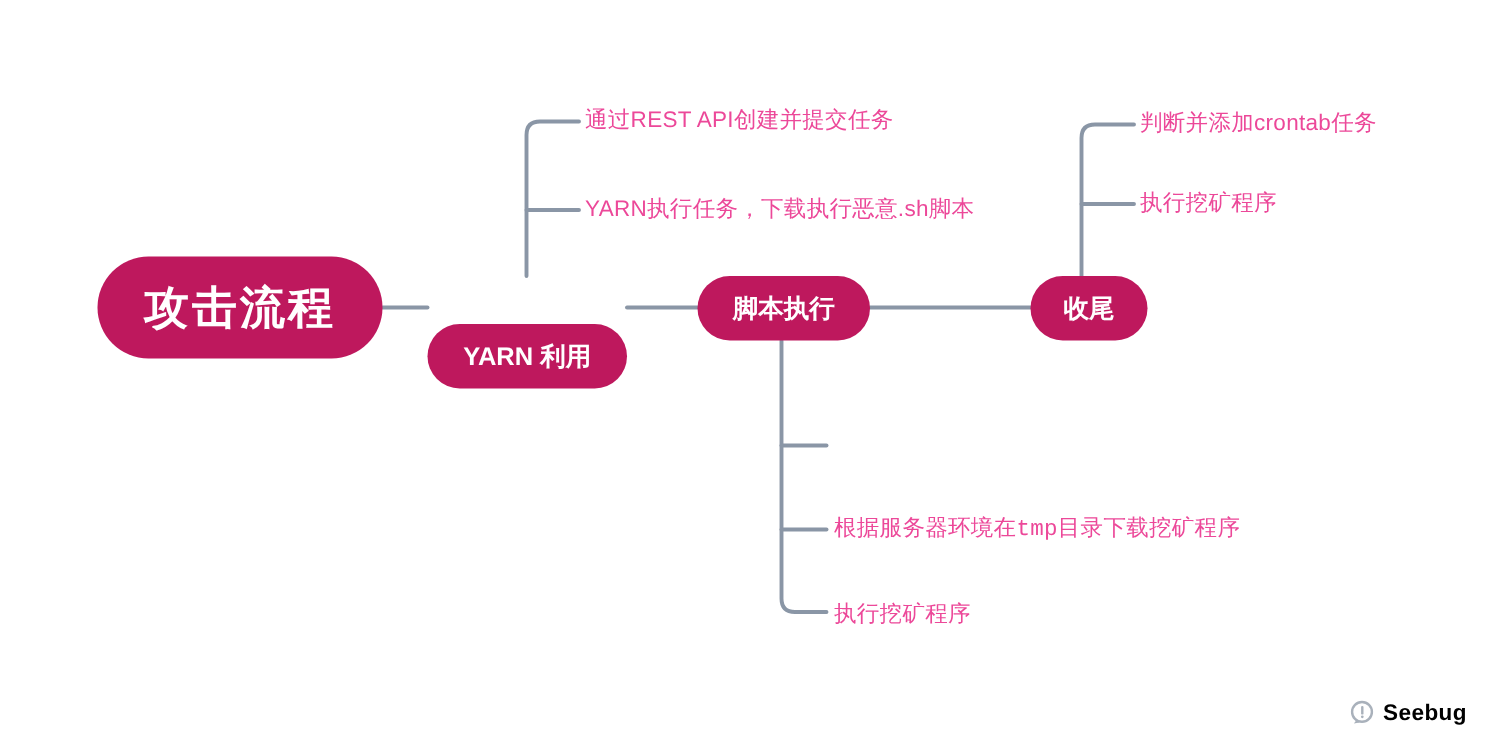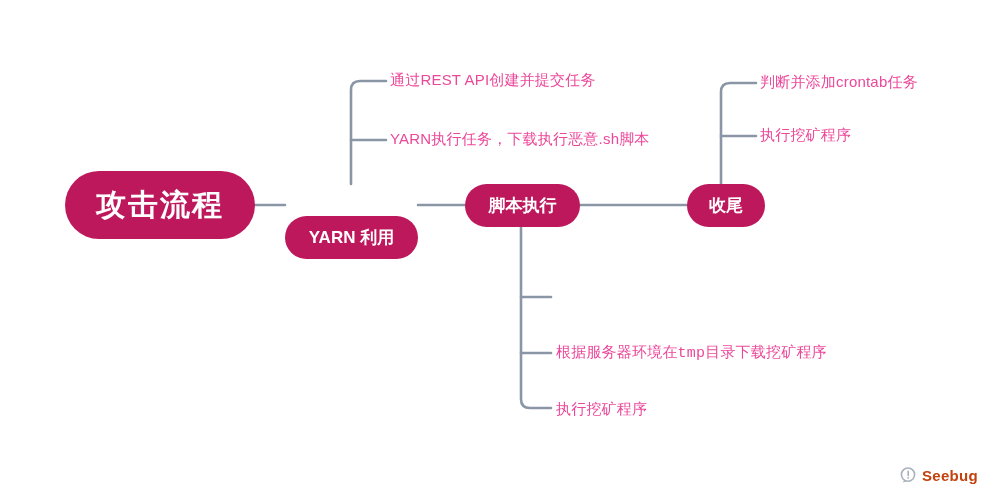--- a/index.html
+++ b/index.html
@@ -67,21 +67,21 @@
   .y-297 { top: 297px; }
   .y-353 { top: 353px; font-family: Liberation Mono, monospace; }
   .y-408 { top: 410px; text-align: right; }
   .logo {
     position: absolute;
     right: 22px;
     bottom: 8px;
     display: flex;
     align-items: center;
     gap: 5px;
-    color: #c2410c;
+    color: #000000;
   }
   .logo-text {
     font-size: 15px;
     font-weight: bold;
     letter-spacing: 0.3px;
   }
 </style>
 </head>
 <body>
 

